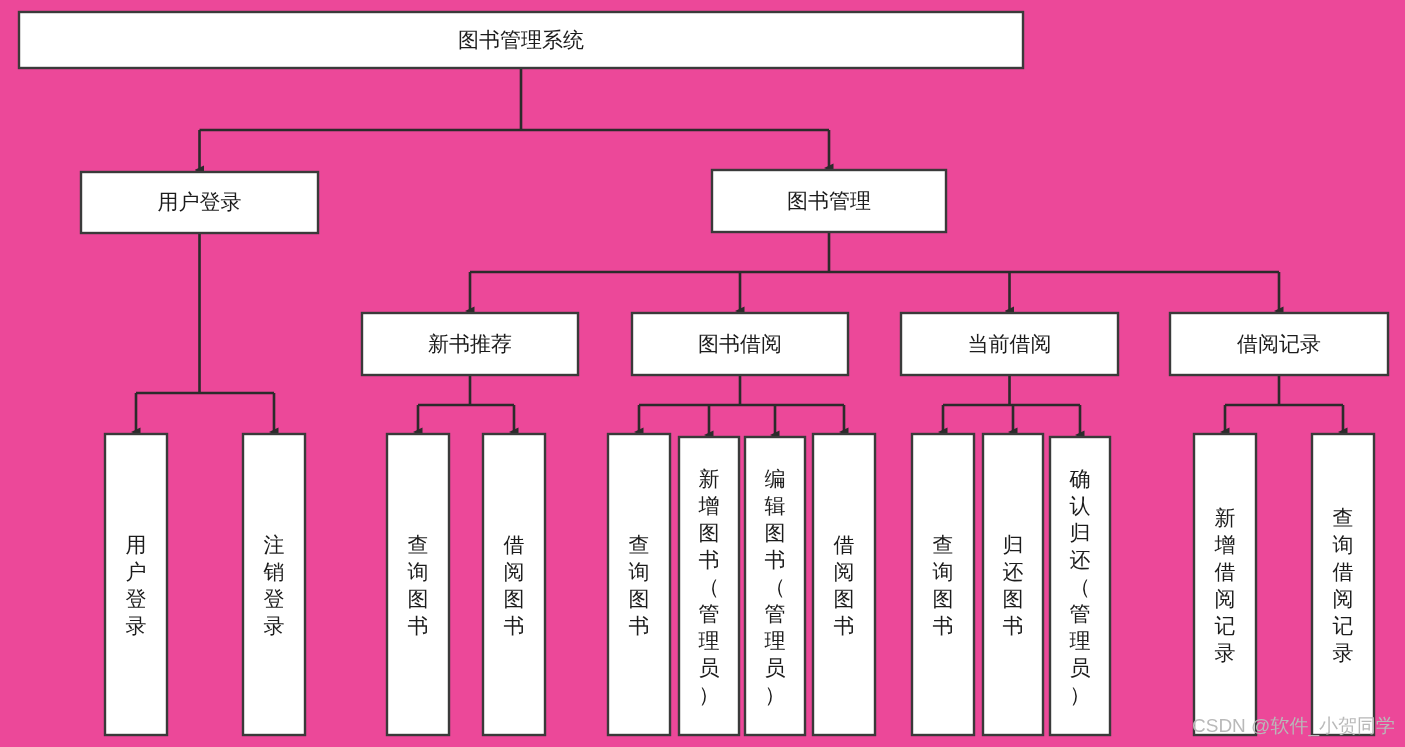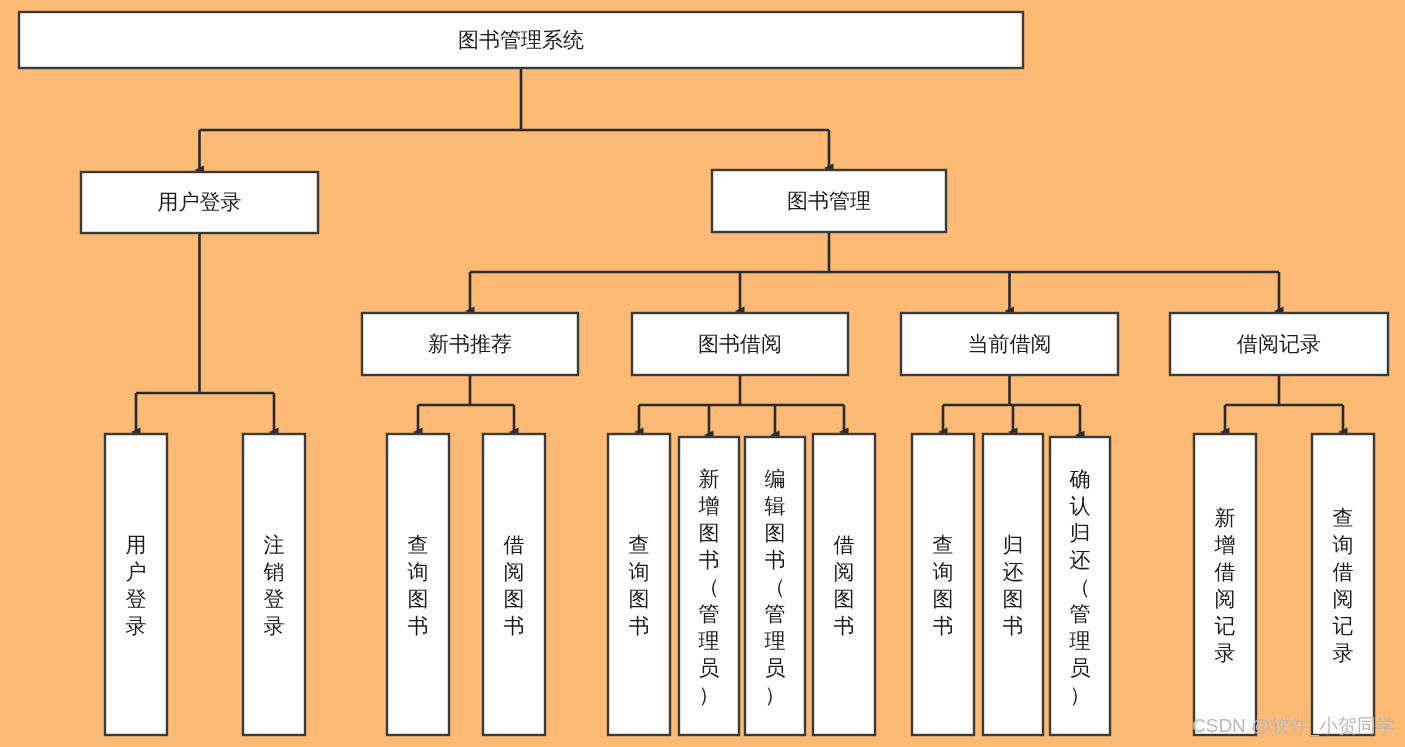--- a/index.html
+++ b/index.html
@@ -8,21 +8,21 @@
     padding: 0;
     background: #ffffff;
   }
   body {
     font-family: "Liberation Sans", "DejaVu Sans", sans-serif;
   }
   #diagram-root {
     position: relative;
     width: 1405px;
     height: 747px;
-    background: #fdba74;
+    background: #ec4899;
     overflow: hidden;
   }
   svg.diagram-canvas {
     position: absolute;
     left: 0;
     top: 0;
     width: 1405px;
     height: 747px;
     display: block;
   }

